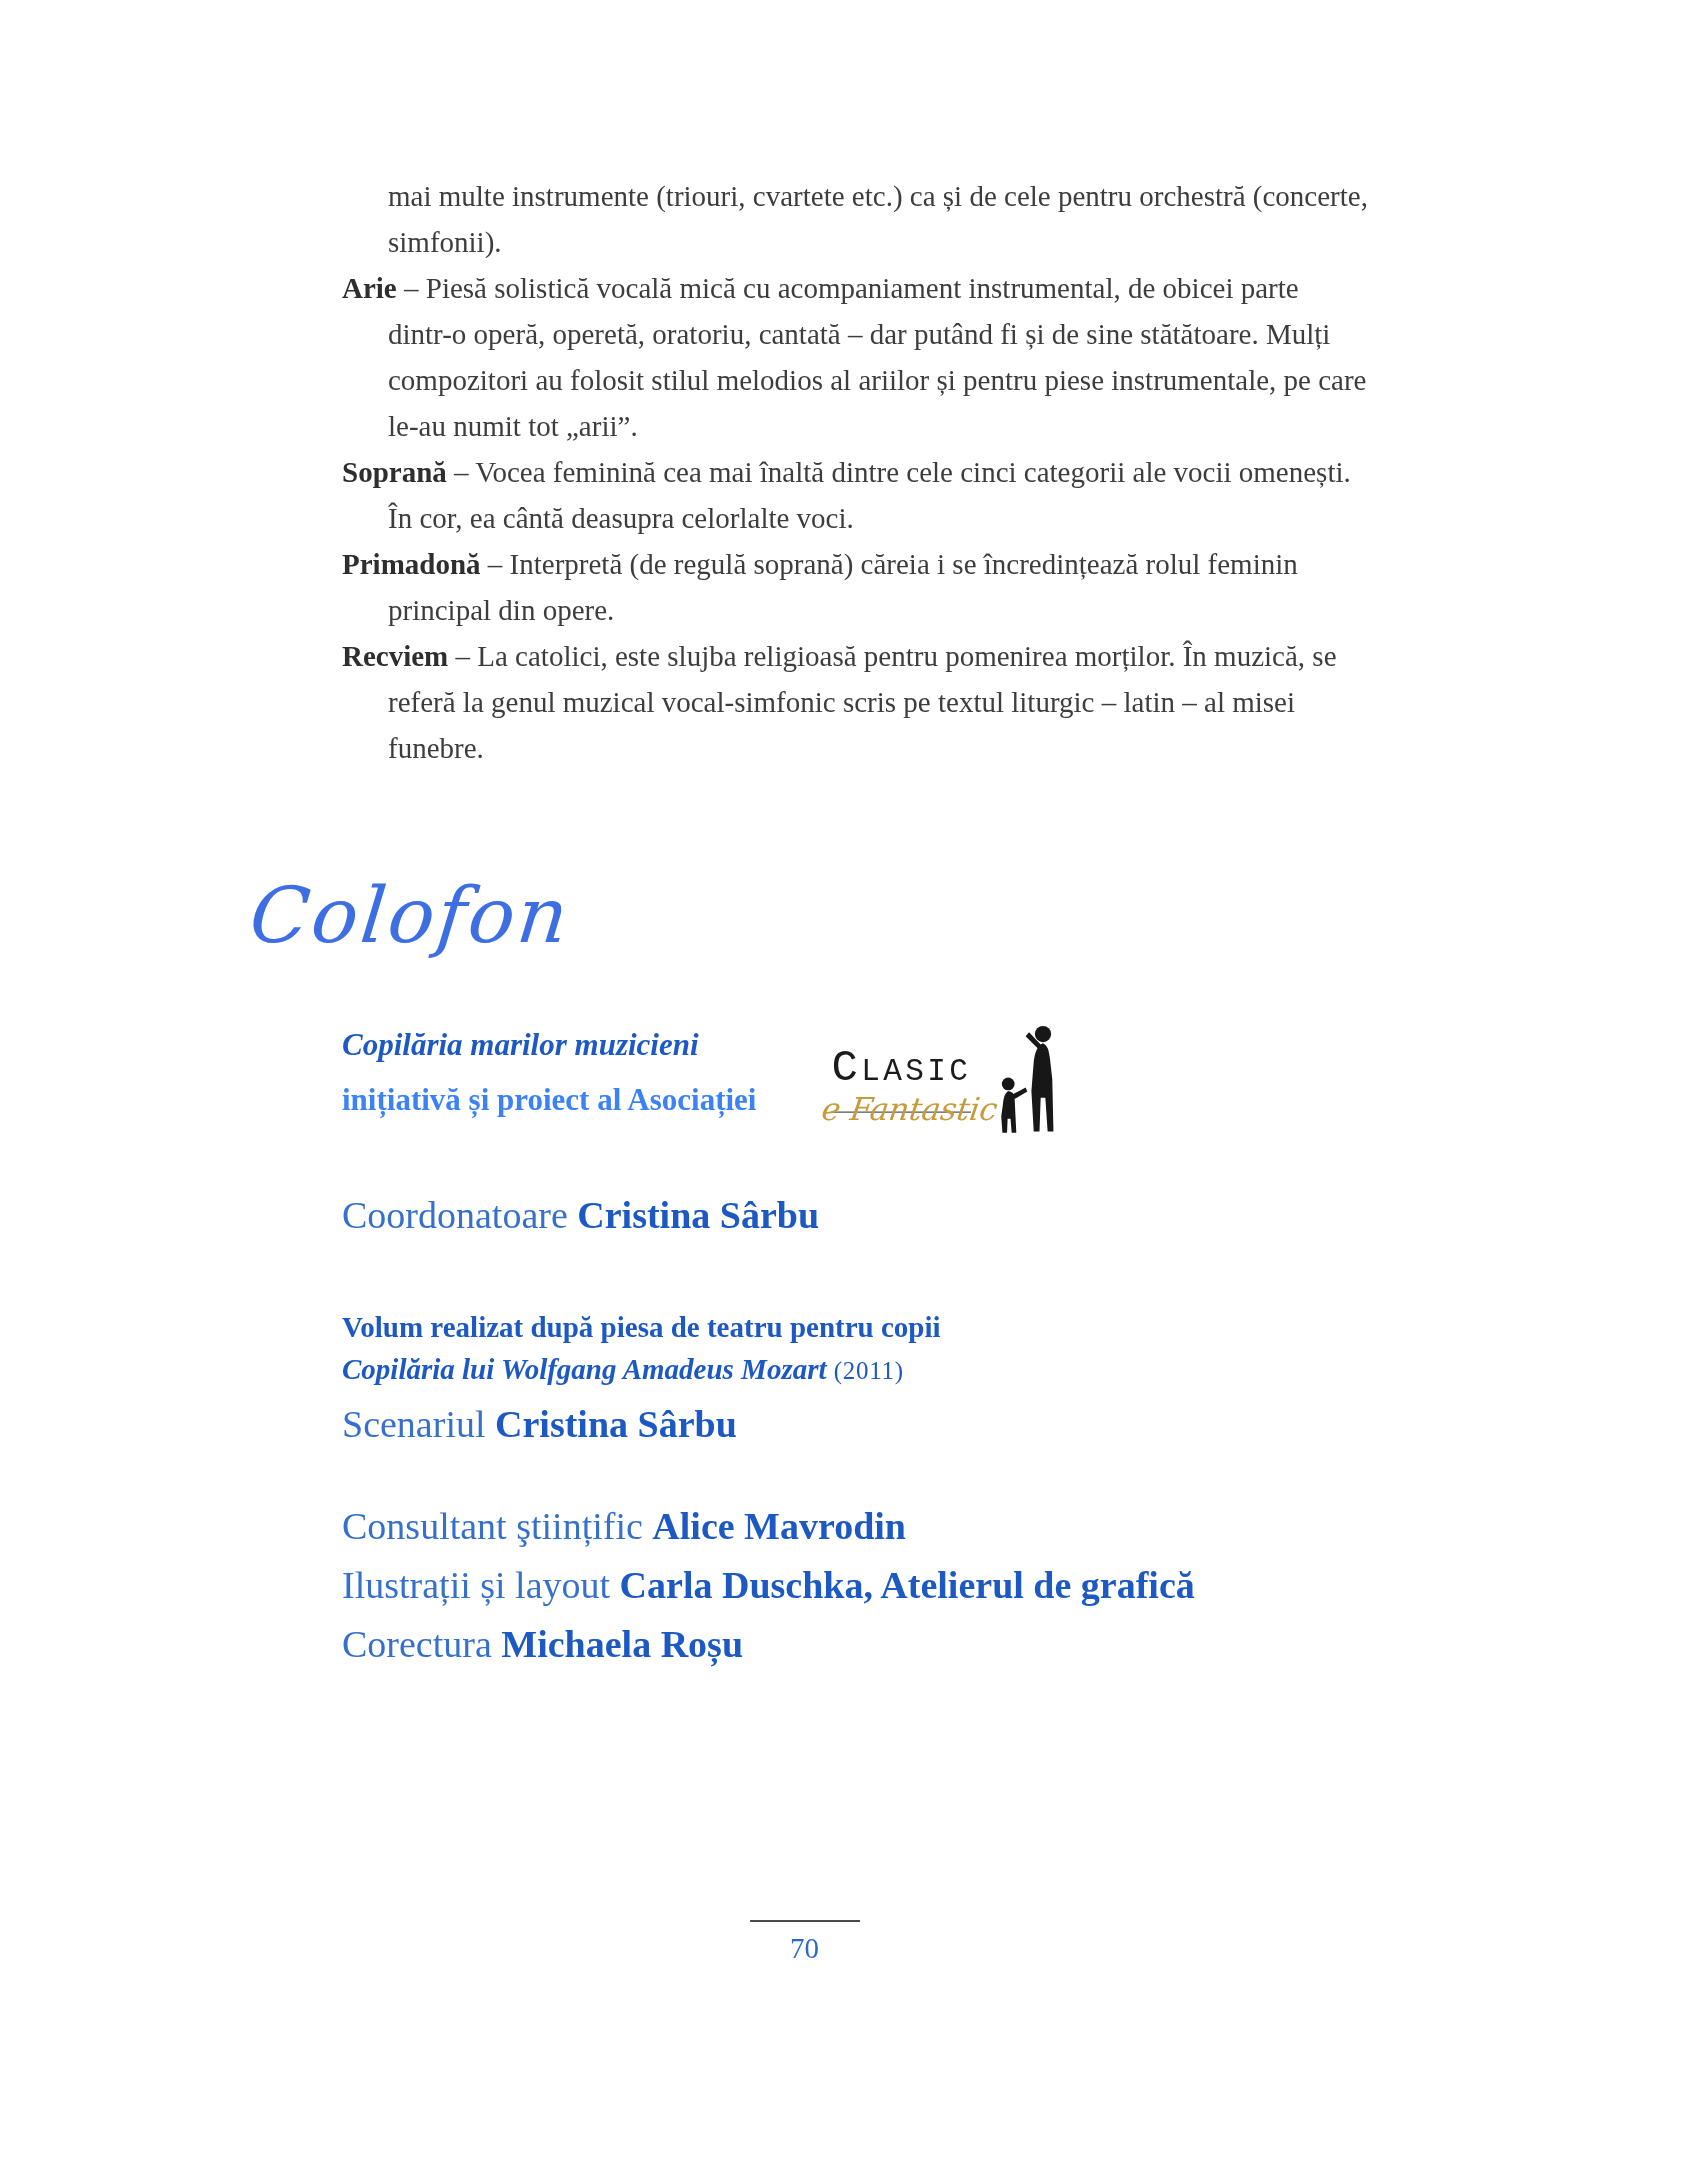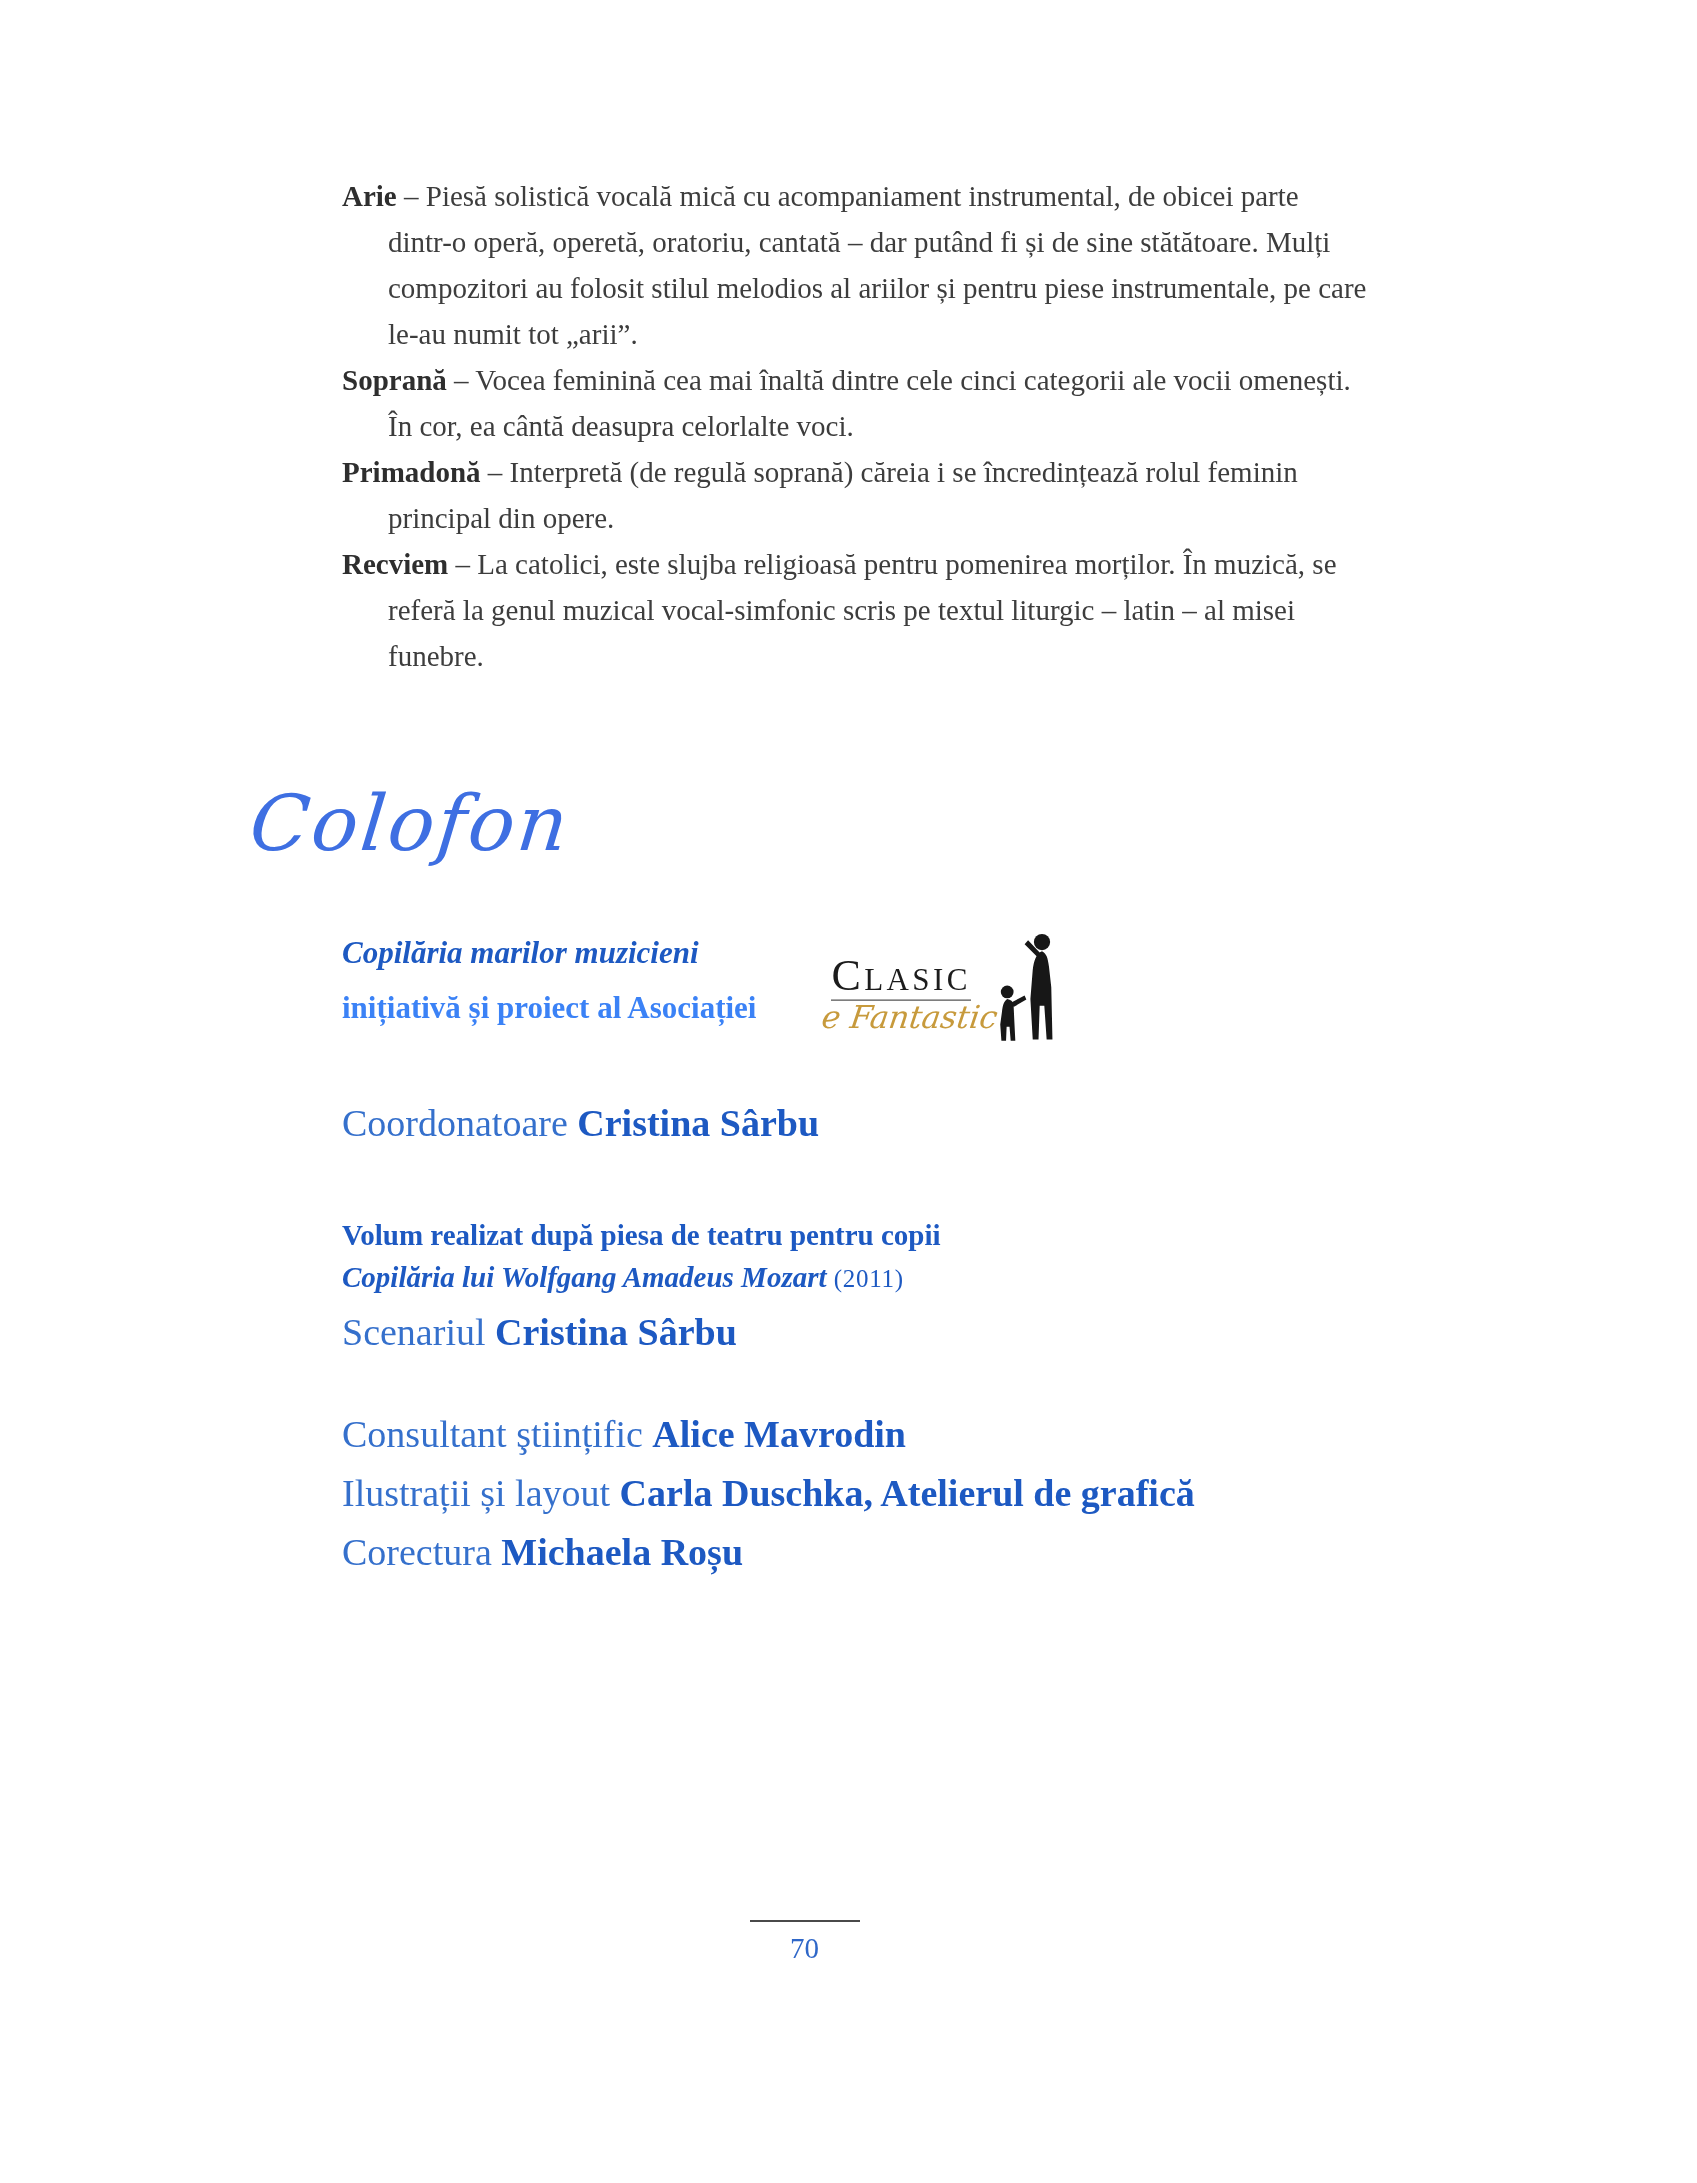--- a/index.html
+++ b/index.html
@@ -56,27 +56,27 @@
   .project-subtitle {
     margin: 0;
     font-size: 31px; line-height: 36px;
     font-weight: 700;
     color: #3b82f6;
   }
   
   .logo { display: flex; align-items: center; margin-left: 75px; transform: translateY(9.6px); }
   .logo-text { position: relative; padding-bottom: 30px; }
   .logo-line1 {
-    font-family: Liberation Serif, serif;
+    font-family: Liberation Mono, monospace;
     font-variant: small-caps;
     font-size: 44px;
     letter-spacing: 3.4px;
     color: #1c1c1c;
     border-bottom: 1.4px solid #2a2a2a;
-    padding-bottom: 0;
+    padding-bottom: 19px;
   }
   .logo-line2 {
     position: absolute;
     left: -9.6px; bottom: -4.1px;
     font-family: "DejaVu Serif", cursive;
     font-style: italic;
     font-size: 31.5px;
     color: #c79a3c;
     transform: skewX(-8deg);
     white-space: nowrap;
@@ -111,20 +111,21 @@
   }
 </style>
 </head>
 <body>
 
 <div class="page">
 
   <div class="content">
 
     <div class="glossary">
+      <p class="cont-para">mai multe instrumente (triouri, cvartete etc.) ca și de cele pentru orchestră (concerte, simfonii).</p>
 
       <p class="entry">
         <b>Arie</b>
         <span>– Piesă solistică vocală mică cu acompaniament instrumental, de obicei parte dintr-o operă, operetă, oratoriu, cantată – dar putând fi și de sine stătătoare. Mulți compozitori au folosit stilul melodios al ariilor și pentru piese instrumentale, pe care le-au numit tot „arii”.</span>
       </p>
 
       <p class="entry">
         <b>Soprană</b>
         <span>– Vocea feminină cea mai înaltă dintre cele cinci categorii ale vocii omenești. În cor, ea cântă deasupra celorlalte voci.</span>
       </p>

